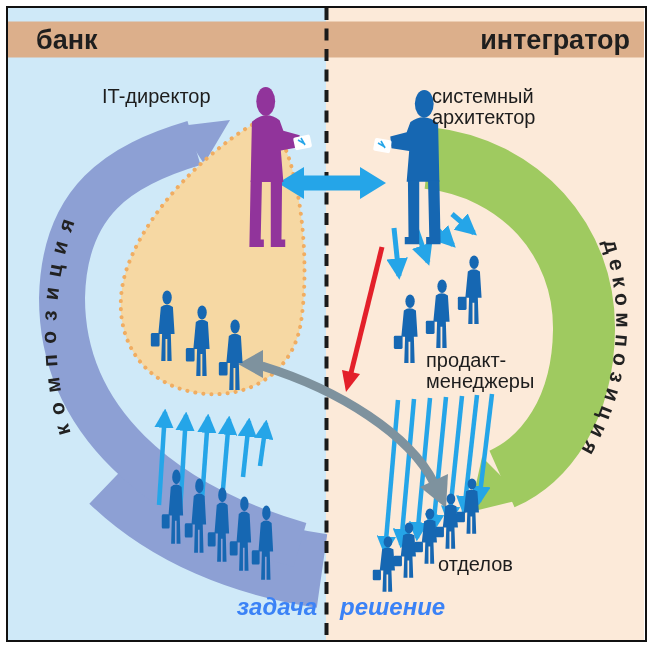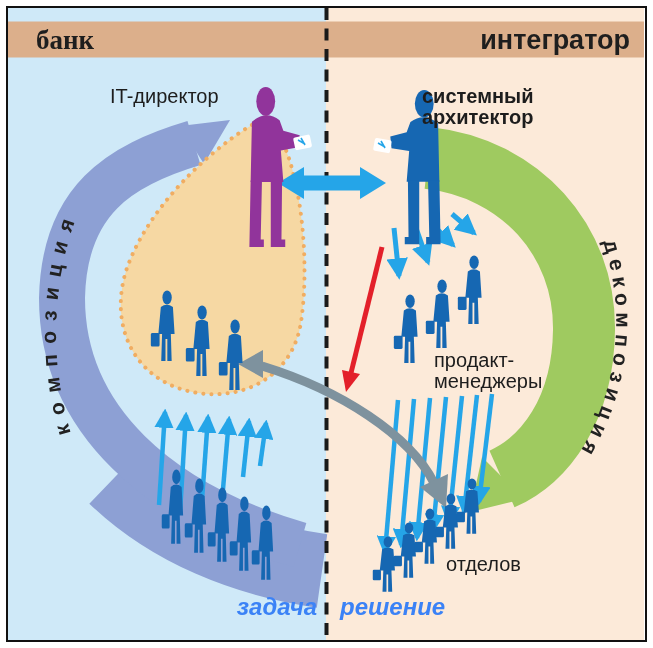--- a/index.html
+++ b/index.html
@@ -1,22 +1,22 @@
 <!DOCTYPE html>
 <html><head>
 <meta charset="utf-8">
 <style>
   html,body{margin:0;padding:0;background:#ffffff;}
   .stage{position:relative;width:653px;height:648px;background:#ffffff;
          font-family:"Liberation Sans",sans-serif;overflow:hidden;}
   .stage svg.scene{position:absolute;left:0;top:0;}
-  .lbl{position:absolute;color:#1d1d1d;font-size:20px;line-height:21px;letter-spacing:0;margin-left:8px;}
+  .lbl{position:absolute;color:#1d1d1d;font-size:20px;line-height:21px;letter-spacing:0;}
   .lbl span{display:block;}
   .hdr{position:absolute;top:25px;font-weight:bold;font-size:27px;color:#1e1e1e;}
-  .hdr-left{left:36px;font-family:Liberation Serif, serif;}
+  .hdr-left{left:36px;}
   .hdr-right{left:400px;width:230px;text-align:right;}
   .bottom-word{position:absolute;top:593px;font-style:italic;font-weight:bold;
                font-size:24px;color:#3b82f6;}
   .task{left:229px;width:88px;text-align:right;}
   .solution{left:340px;}
   .curve-label{font-weight:bold;font-size:21px;fill:#222222;}
   .k-label{letter-spacing:10px;}
   .d-label{letter-spacing:6px;}
 </style>
 </head>
@@ -160,21 +160,21 @@
 </svg>
 
   <div class="hdr hdr-left">банк</div>
   <div class="hdr hdr-right">интегратор</div>
 
   <div class="lbl" style="left:102px;top:86px;">
     <span>IT-директор</span>
   </div>
   <div class="bottom-word task">задача</div>
 
-  <div class="lbl" style="left:414px;top:86px;font-weight:bold;">
+  <div class="lbl" style="left:432px;top:86px;">
     <span>системный</span>
     <span>архитектор</span>
   </div>
   <div class="lbl" style="left:426px;top:350px;">
     <span>продакт-</span>
     <span>менеджеры</span>
   </div>
   <div class="lbl" style="left:438px;top:554px;">отделов</div>
   <div class="bottom-word solution">решение</div>
 

